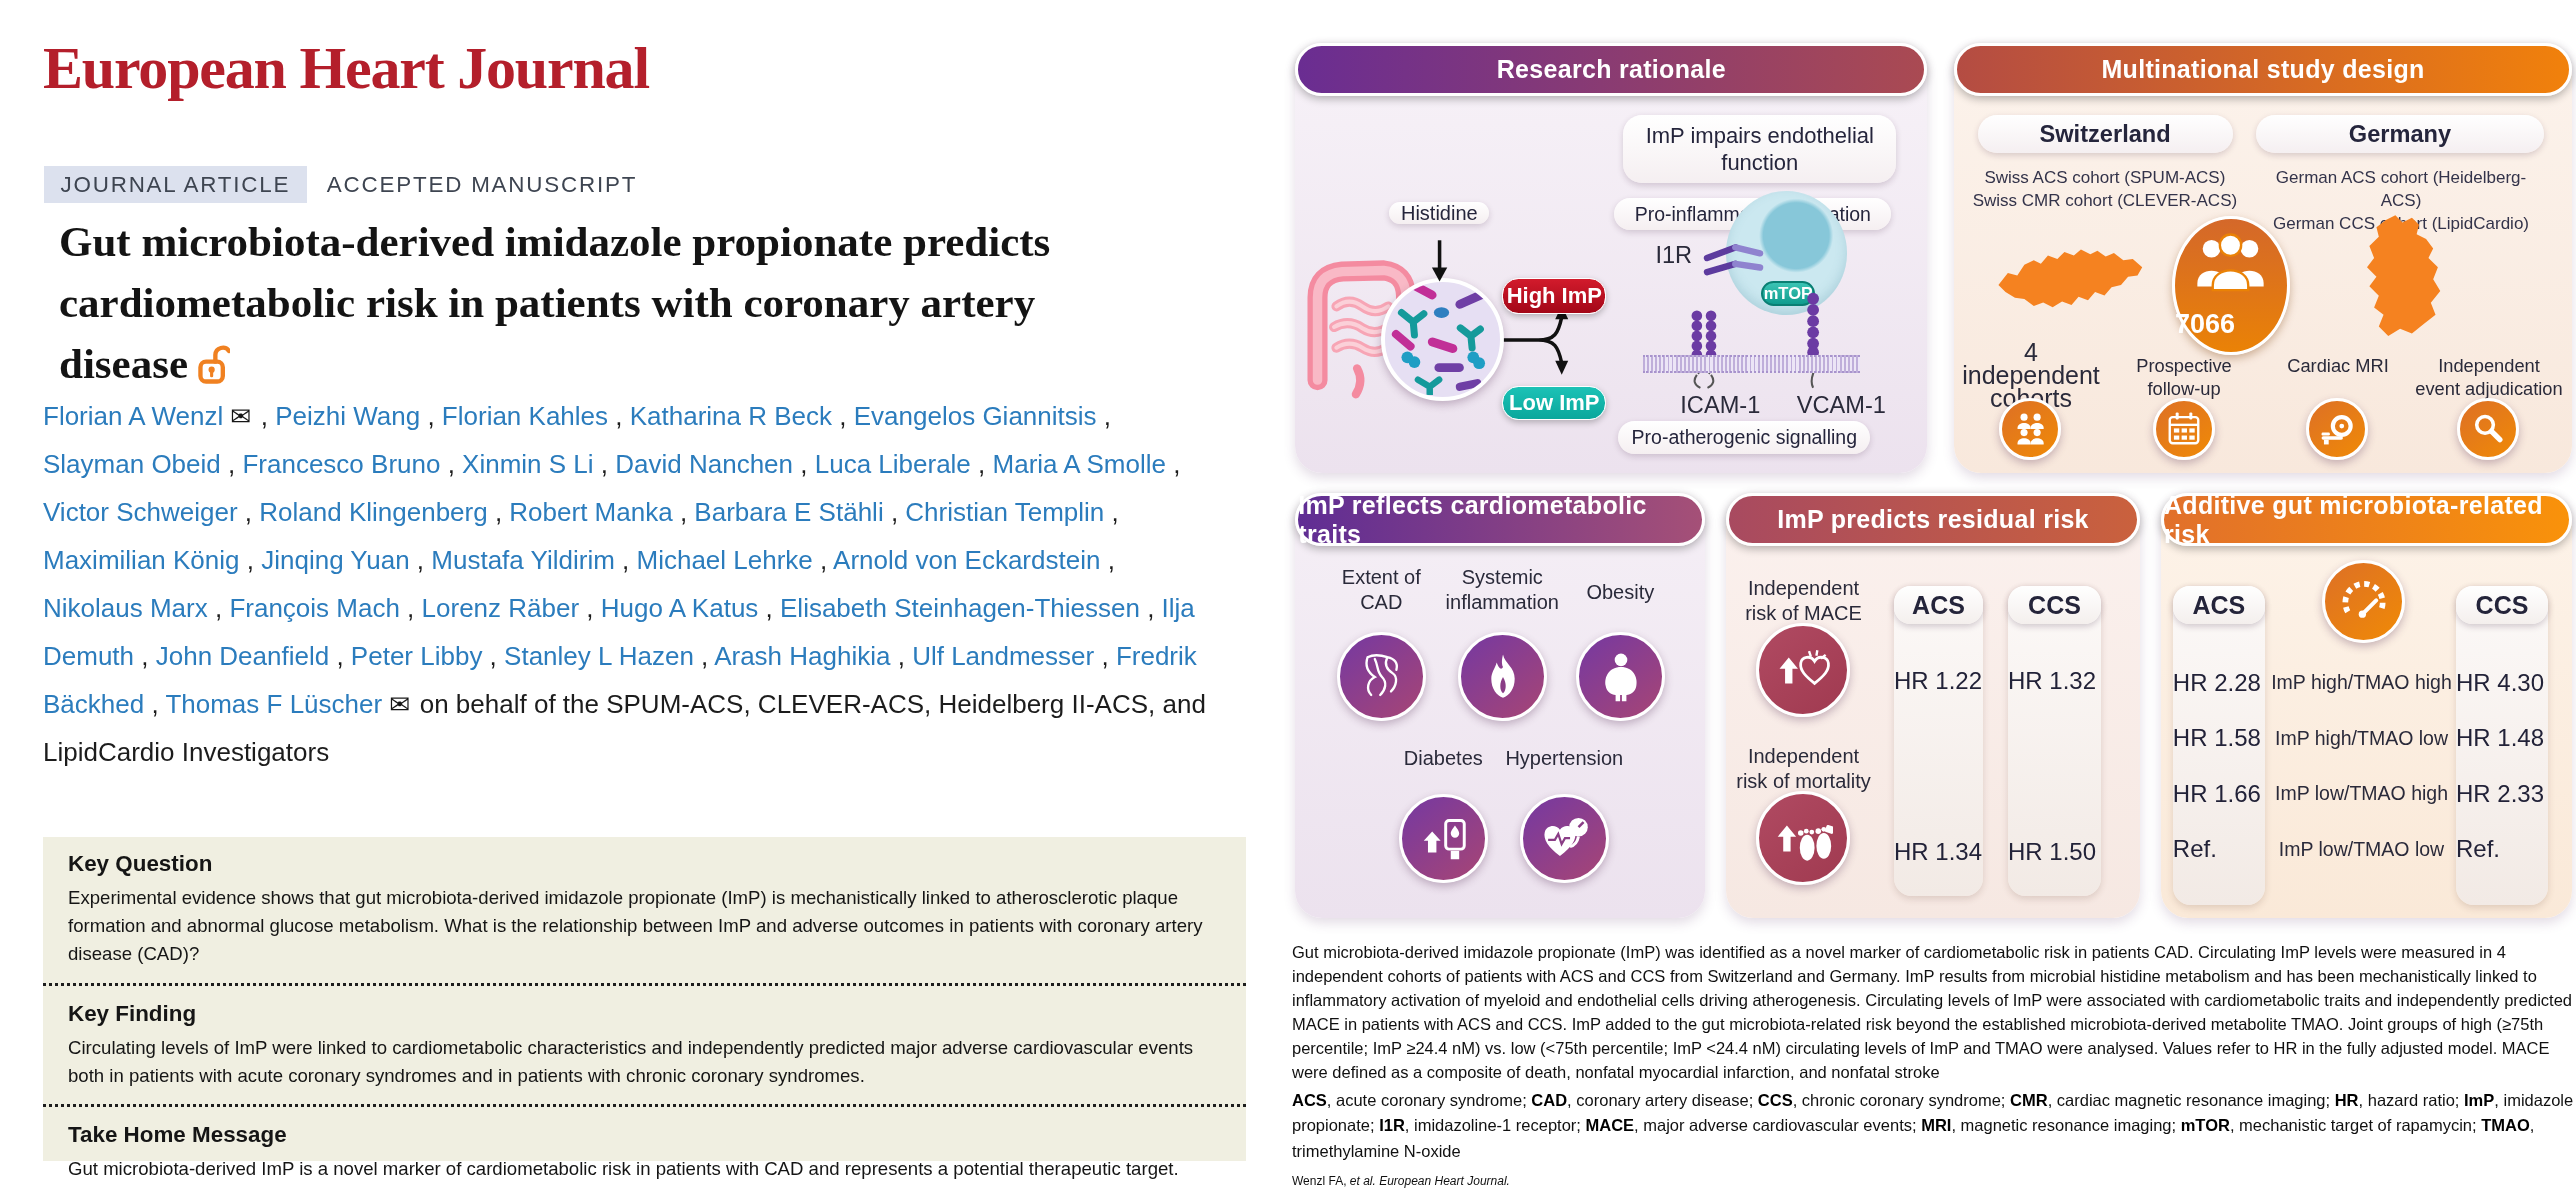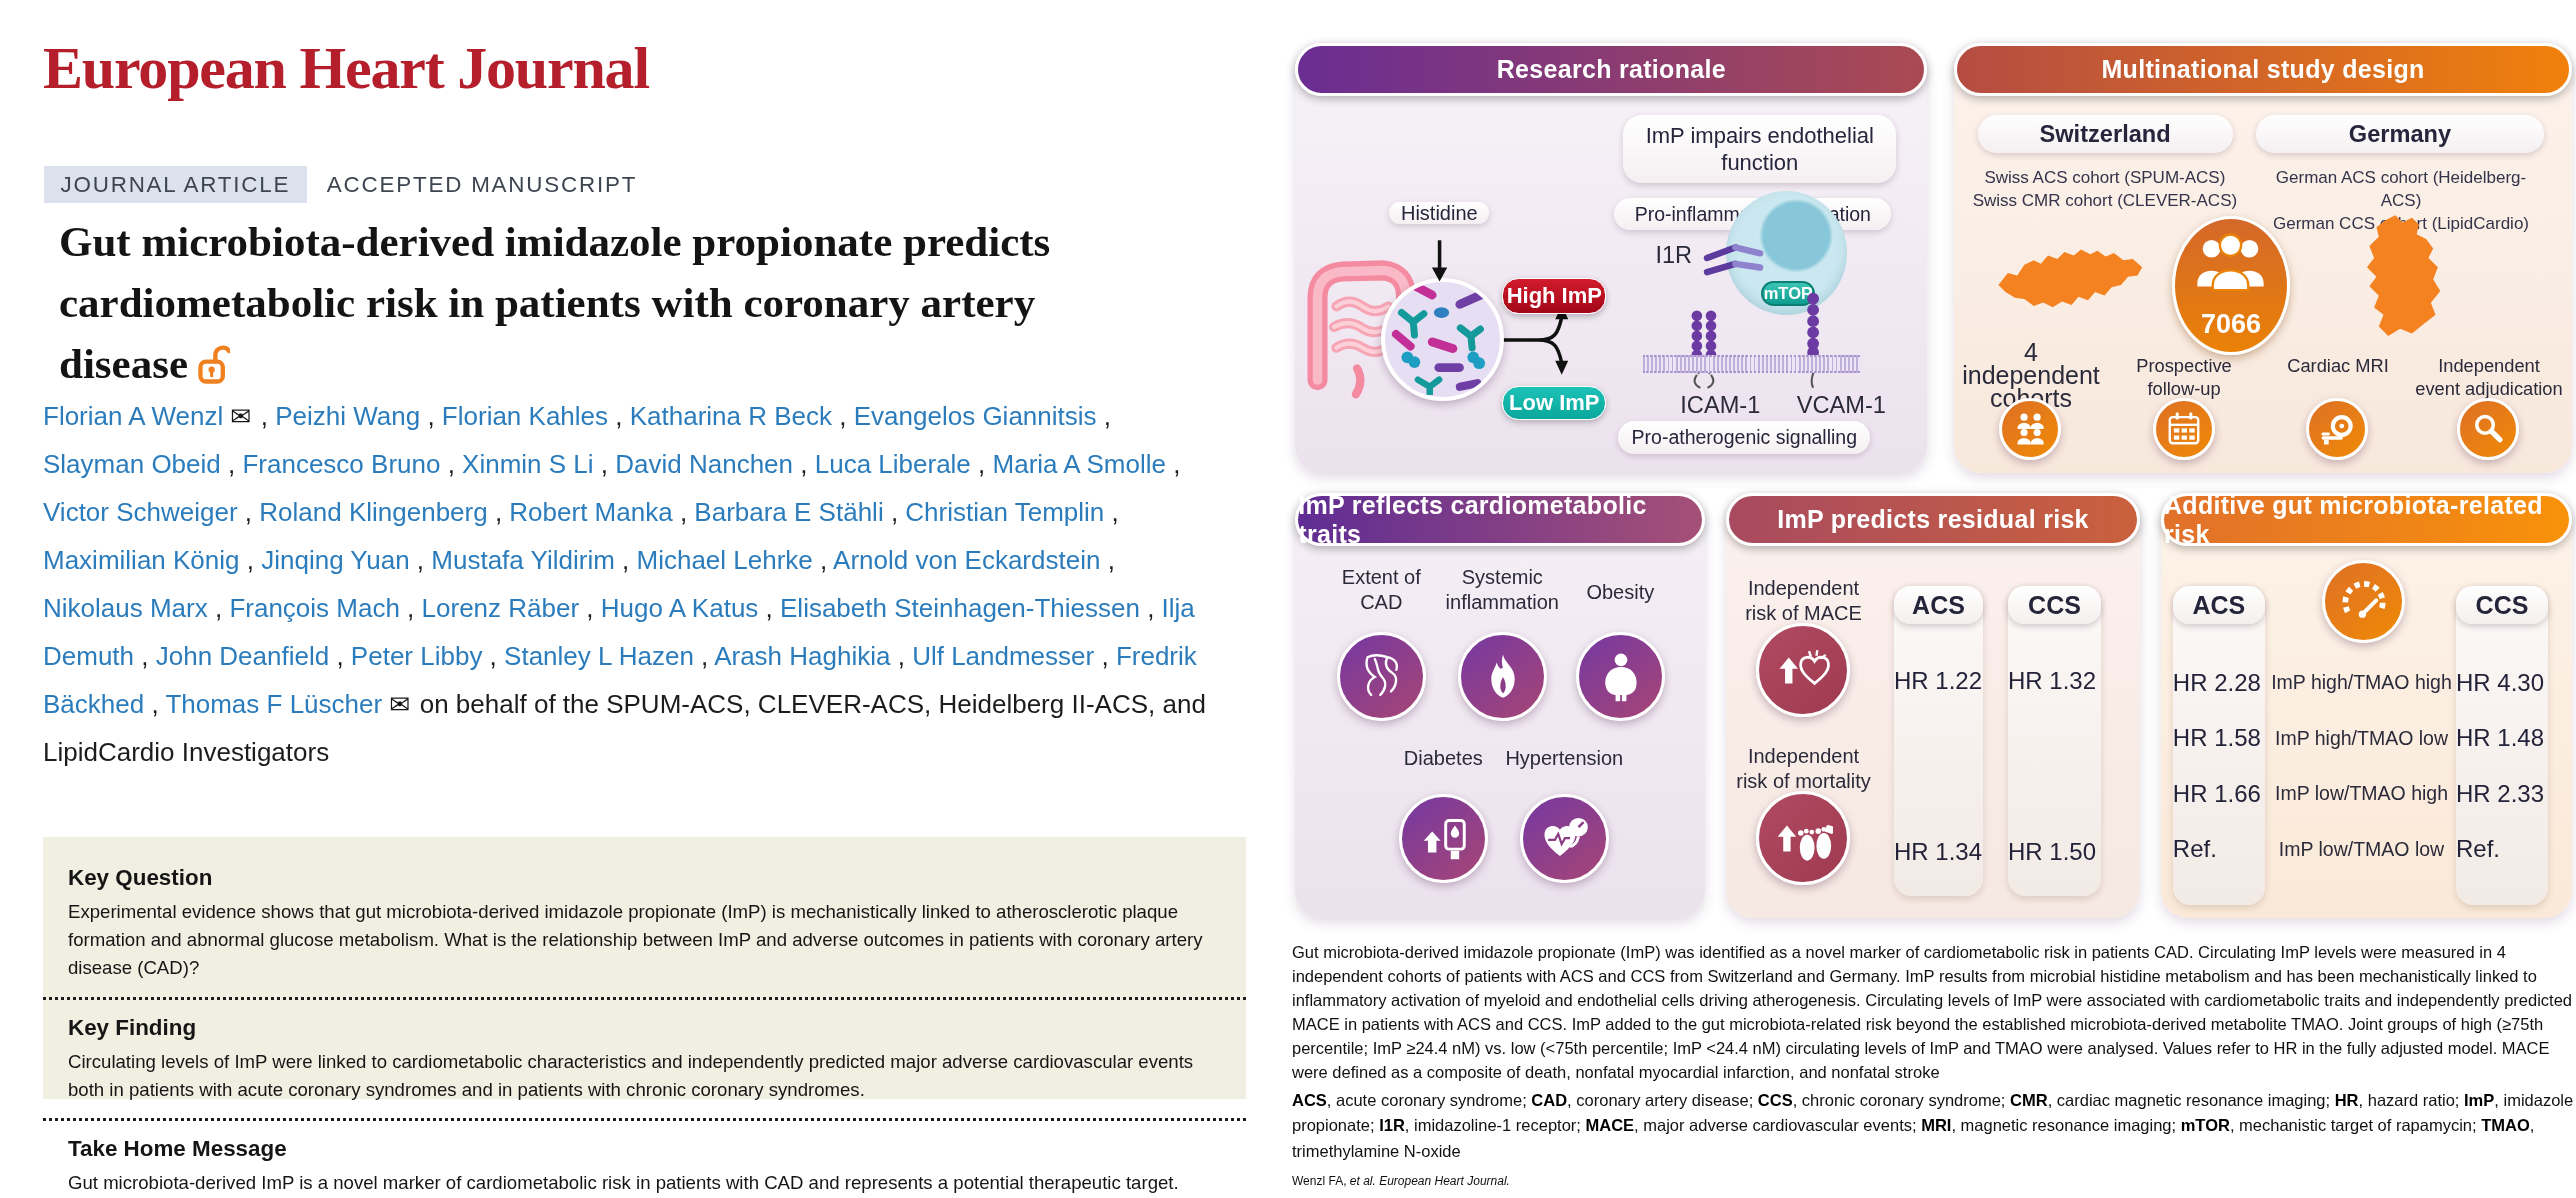--- a/index.html
+++ b/index.html
@@ -13,22 +13,22 @@
   .badge{font-size:22.4px;letter-spacing:1.8px;color:#3e4551;font-weight:400}
   .badge.boxed{background:#dce1ee;padding:0 16.5px;height:37px;display:flex;align-items:center;margin-right:20px}
   .title{position:absolute;left:43px;top:195px;width:1004px;margin:16px;
          font-family:"Liberation Serif",serif;font-weight:700;font-size:43px;line-height:61px;color:#141414}
   .oa{display:inline-block;vertical-align:-5.9px;margin-left:9.4px}
   .authors{position:absolute;left:43px;top:392px;width:1175px;margin:0;
            font-size:26px;line-height:48px;color:#1c1c1c}
   .au{color:#2b7cbd;text-decoration:none;cursor:pointer}
   .env{color:#161616;font-size:25px;margin:0 2.4px 0 7px}
   .sep{color:#1c1c1c}
-  .keybox{position:absolute;left:43px;top:837px;width:1203px;height:262px;box-sizing:border-box;
-          background:#f0efe1;padding:28px 25px;color:#151515}
+  .keybox{position:absolute;left:43px;top:837px;width:1203px;height:324px;box-sizing:border-box;
+          background:#f0efe1;padding:14px 25px;color:#151515}
   .kb-h{font-size:22.4px;font-weight:700;margin:0 0 7px}
   .kb-p{font-size:18.6px;line-height:28px;margin:0}
   .kb-sep{border:none;border-top:3.5px dotted #1d1d1d;margin:14.8px -25px}
 
   
   .panel{position:absolute;border-radius:27px;box-shadow:0 4.7px 11.8px rgba(100,60,110,.18)}
   .phead{position:absolute;top:0;left:0;right:0;height:53px;box-sizing:border-box;border-radius:27px;
          border:3px solid #fff;display:flex;align-items:center;justify-content:center;color:#fff;
          font-size:25px;font-weight:600;letter-spacing:0.3px;box-shadow:0 3px 8.3px rgba(0,0,0,.28)}
   .hg-rat{background:linear-gradient(90deg,#6a2d92,#aa4a52)}
@@ -217,21 +217,21 @@
         <svg style="position:absolute;left:14px;top:11.8px" width="83" height="71" viewBox="0 0 140 120">
           <g fill="#fff">
             <circle cx="38" cy="30" r="15"></circle>
               <path d="M14,88 c0,-28 48,-28 48,0 v6 H14 Z"></path>
             <circle cx="102" cy="30" r="15"></circle>
               <path d="M78,88 c0,-28 48,-28 48,0 v6 H78 Z"></path>
             <circle cx="70" cy="24" r="18" stroke="#ea8206" stroke-width="4"></circle>
               <path d="M40,92 c0,-34 60,-34 60,0 v8 H40 Z" stroke="#ea8206" stroke-width="4"></path>
           </g>
         </svg>
-        <div style="position:absolute;left:0;right:0;top:90px;text-align:center;color:#fff;font-size:27px;font-weight:600">7066</div>
+        <div style="position:absolute;left:0;right:0;top:90px;color:#fff;font-size:27px;font-weight:600">7066</div>
       </div>
 
       <div class="lbl" style="left:3px;top:298px;width:148px;font-size:25px;line-height:23px">4 independent cohorts</div>
       <div class="lbl" style="left:156px;top:311px;width:148px;font-size:18.3px;line-height:23px">Prospective follow-up</div>
       <div class="lbl" style="left:310px;top:311px;width:148px;font-size:18.3px;line-height:23px">Cardiac MRI</div>
       <div class="lbl" style="left:461px;top:311px;width:148px;font-size:18.3px;line-height:23px">Independent event adjudication</div>
 
       <div class="circ go" style="left:45px;top:355px;width:62px;height:62px;box-sizing:border-box">
         <svg width="38" height="38" viewBox="0 0 64 64">
             <g fill="#fff">

